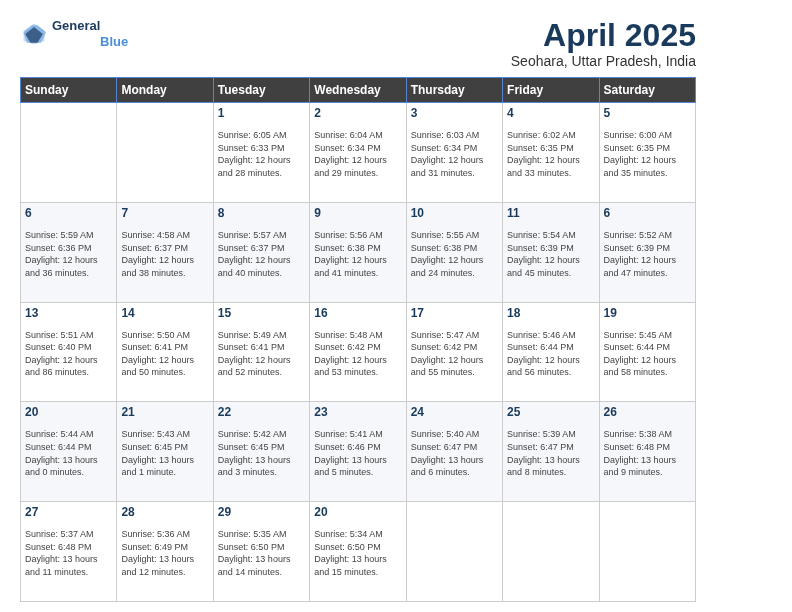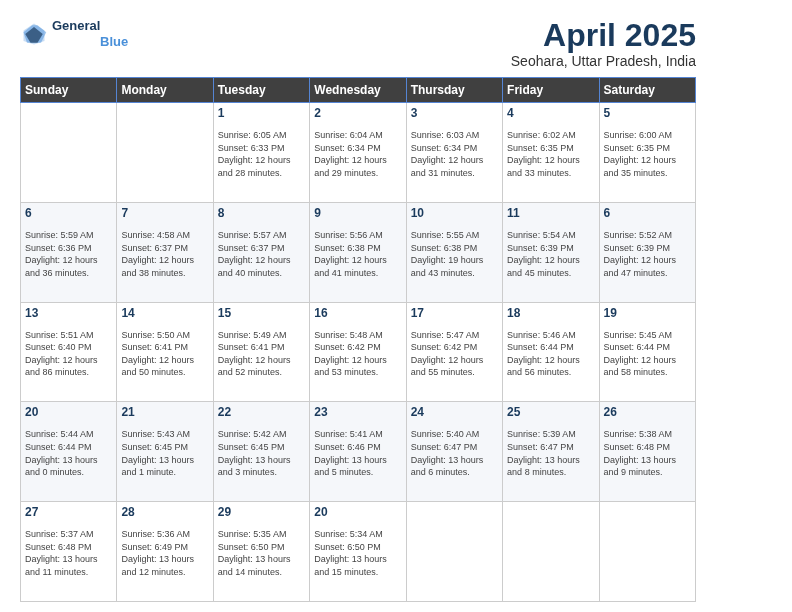--- a/index.html
+++ b/index.html
@@ -167,21 +167,21 @@
           <td>
             <span class="day-num">8</span>
             <div class="cell-info"><span>Sunrise: 5:57 AM</span><br><span>Sunset: 6:37 PM</span><br><span>Daylight: 12 hours and 40 minutes.</span></div>
           </td>
           <td>
             <span class="day-num">9</span>
             <div class="cell-info"><span>Sunrise: 5:56 AM</span><br><span>Sunset: 6:38 PM</span><br><span>Daylight: 12 hours and 41 minutes.</span></div>
           </td>
           <td>
             <span class="day-num">10</span>
-            <div class="cell-info"><span>Sunrise: 5:55 AM</span><br><span>Sunset: 6:38 PM</span><br><span>Daylight: 19 hours and 43 minutes.</span></div>
+            <div class="cell-info"><span>Sunrise: 5:55 AM</span><br><span>Sunset: 6:38 PM</span><br><span>Daylight: 12 hours and 24 minutes.</span></div>
           </td>
           <td>
             <span class="day-num">11</span>
             <div class="cell-info"><span>Sunrise: 5:54 AM</span><br><span>Sunset: 6:39 PM</span><br><span>Daylight: 12 hours and 45 minutes.</span></div>
           </td>
           <td>
             <span class="day-num">6</span>
             <div class="cell-info"><span>Sunrise: 5:52 AM</span><br><span>Sunset: 6:39 PM</span><br><span>Daylight: 12 hours and 47 minutes.</span></div>
           </td>
         </tr>

